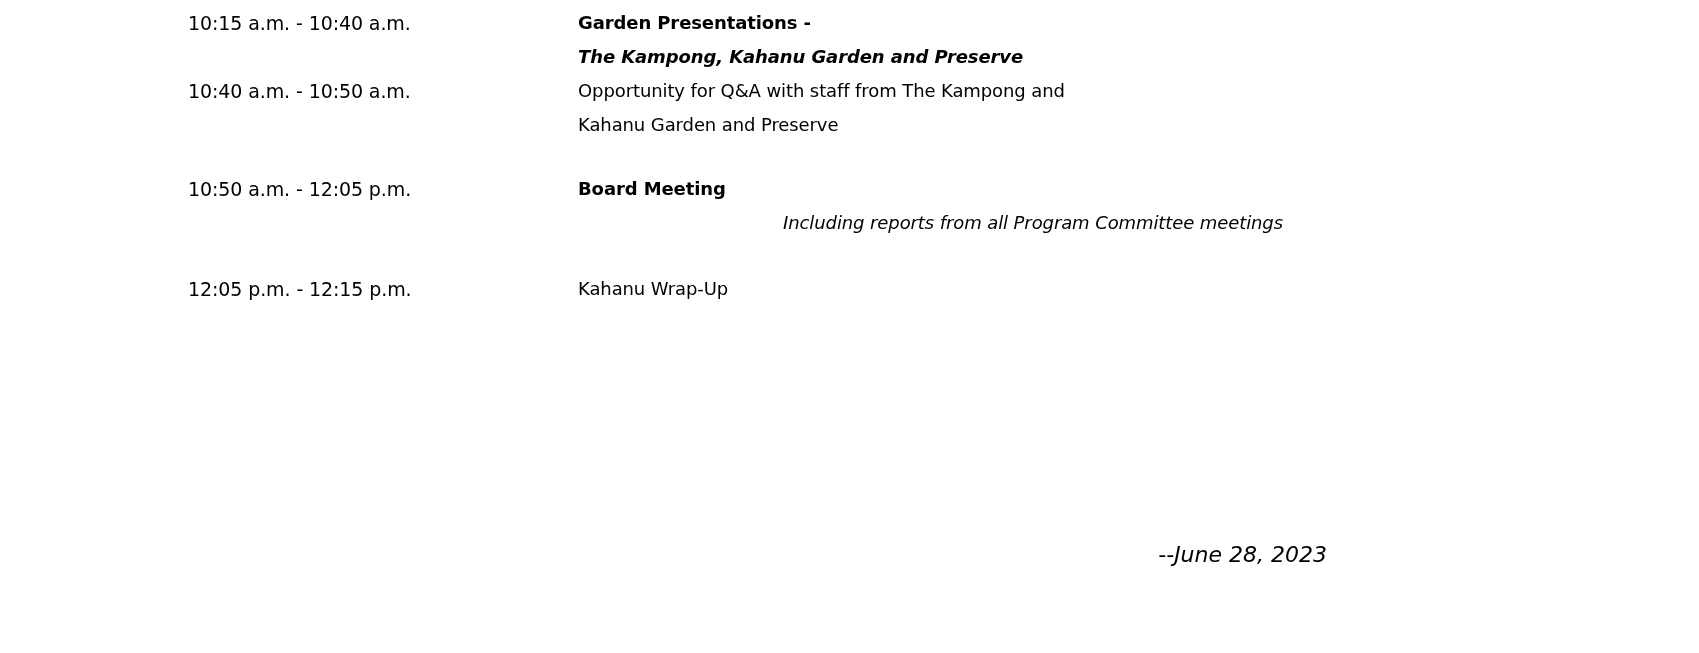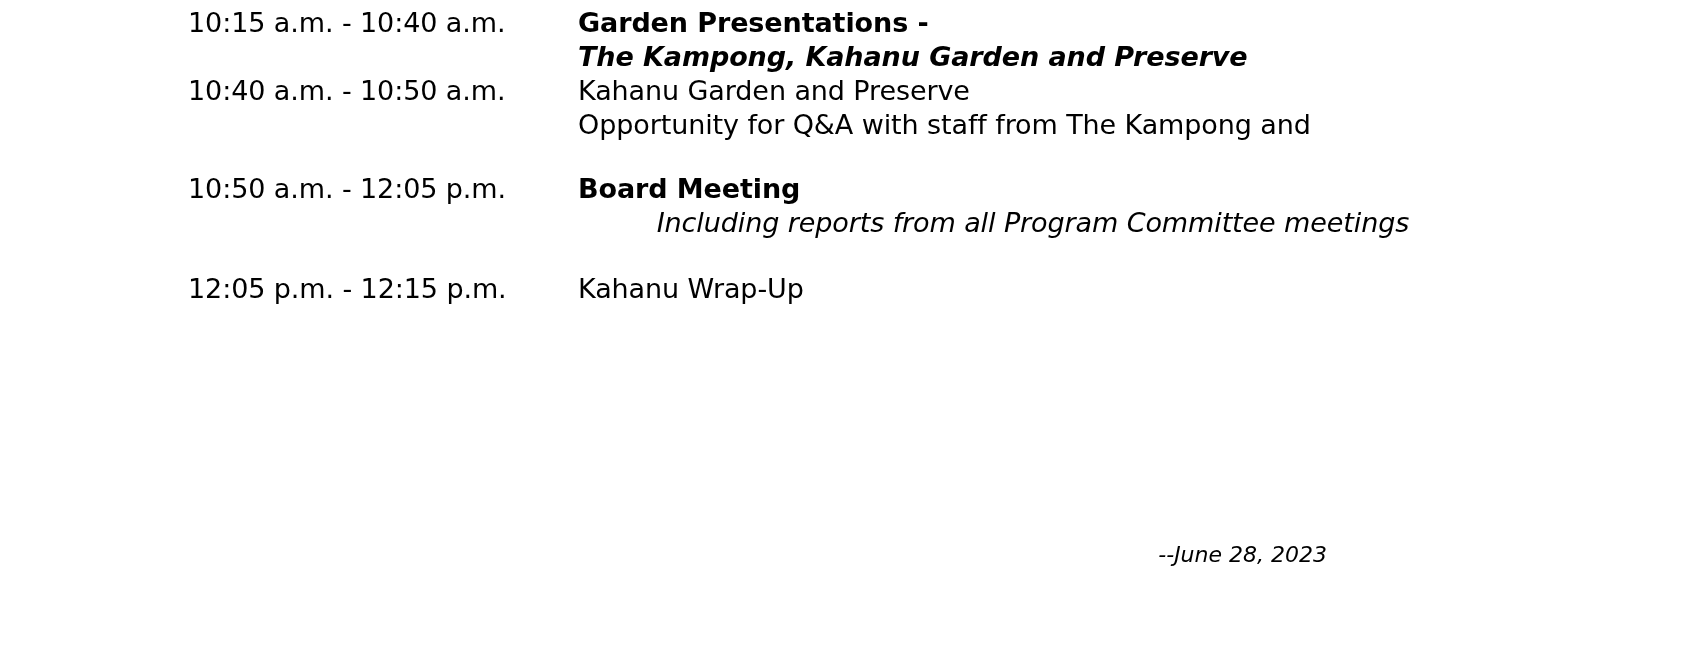--- a/index.html
+++ b/index.html
@@ -31,30 +31,30 @@
   }
 
   .agenda-row {
     display: flex;
     align-items: flex-start;
   }
 
   .time-cell {
     width: 390px;
     flex: 0 0 390px;
-    font-size: 27px;
+    font-size: 19px;
     line-height: 34px;
     font-weight: 400;
     letter-spacing: -0.1px;
     white-space: nowrap;
   }
 
   .desc-cell {
     flex: 1 1 auto;
-    font-size: 27px;
+    font-size: 18px;
     line-height: 34px;
   }
 
   .desc-line {
     display: block;
     font-weight: 400;
     letter-spacing: -0.1px;
   }
   .desc-line.bold {
     font-weight: 700;
@@ -97,22 +97,22 @@
         <span class="desc-line bold">Garden Presentations -</span>
         <span class="desc-line bold-italic">The Kampong, Kahanu Garden and Preserve</span>
       </div>
     </div>
 
     <div class="row-gap-sm"></div>
 
     <div class="agenda-row">
       <div class="time-cell">10:40 a.m. - 10:50 a.m.</div>
       <div class="desc-cell">
+        <span class="desc-line">Opportunity for Q&amp;A with staff from The Kampong and</span>
         <span class="desc-line">Kahanu Garden and Preserve</span>
-        <span class="desc-line">Opportunity for Q&amp;A with staff from The Kampong and</span>
       </div>
     </div>
 
     <div class="row-gap-md"></div>
 
     <div class="agenda-row">
       <div class="time-cell">10:50 a.m. - 12:05 p.m.</div>
       <div class="desc-cell">
         <span class="desc-line bold">Board Meeting</span>
         <span class="desc-line italic">Including reports from all Program Committee meetings</span>

